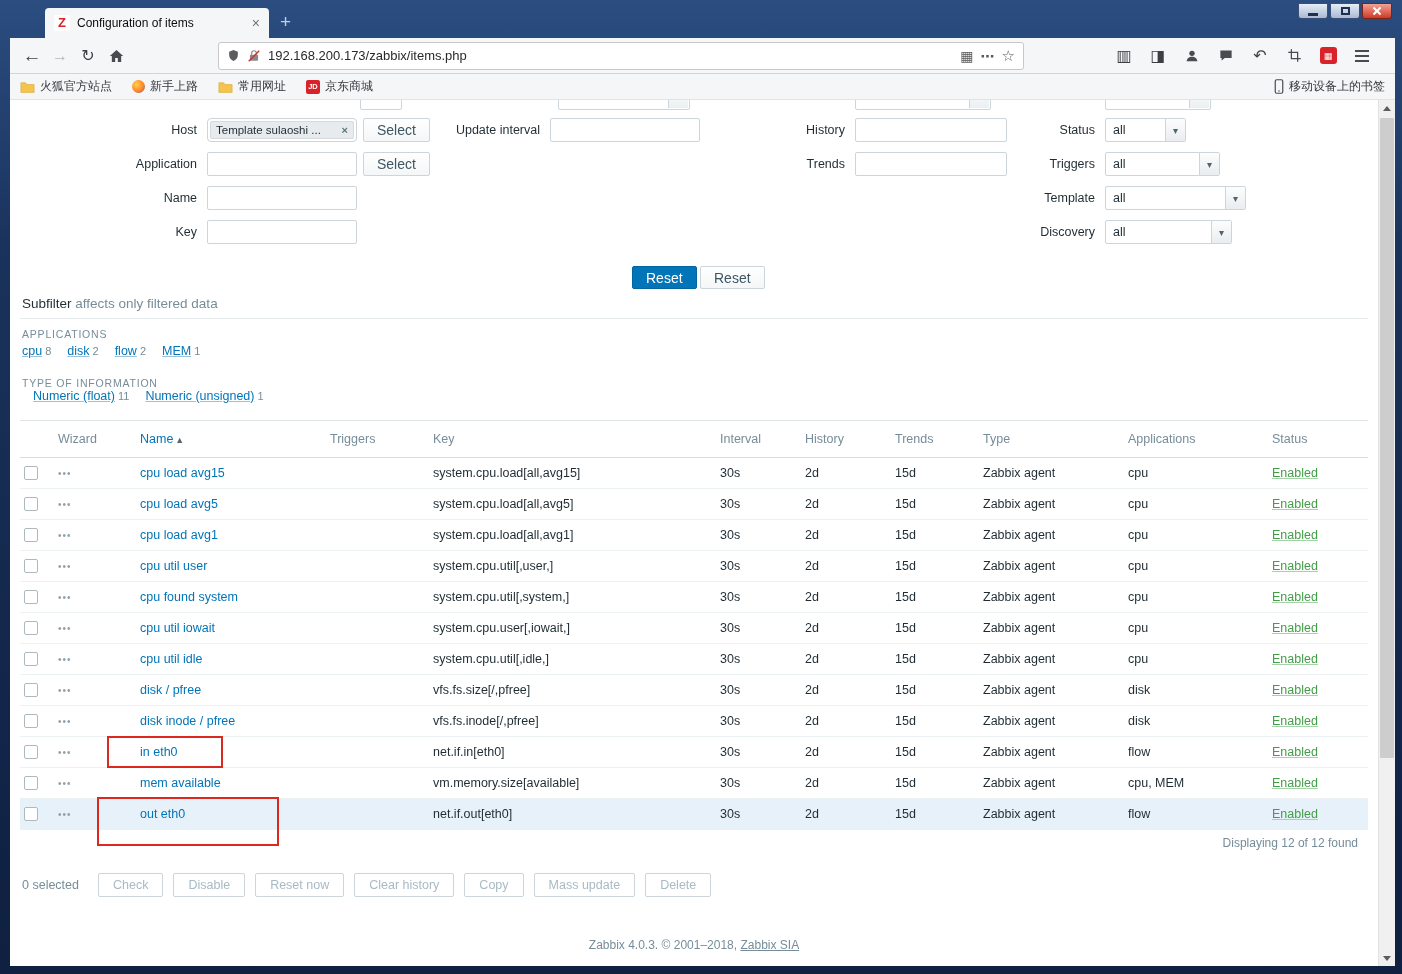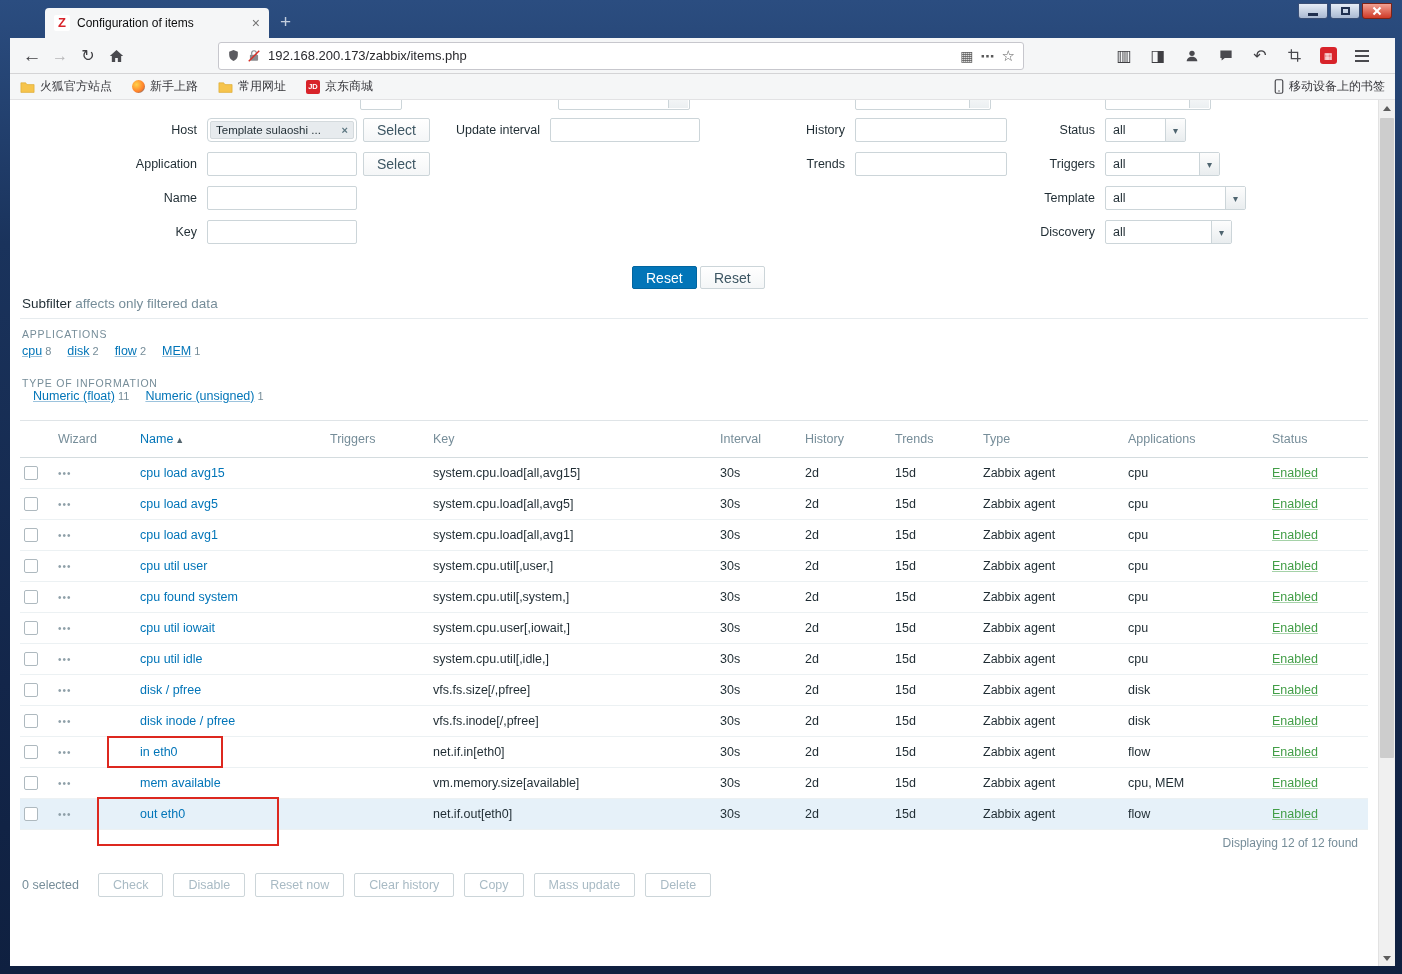--- a/index.html
+++ b/index.html
@@ -520,20 +520,23 @@
           <button class="act-btn">Check</button>
           <button class="act-btn">Disable</button>
           <button class="act-btn">Reset now</button>
           <button class="act-btn">Clear history</button>
           <button class="act-btn">Copy</button>
           <button class="act-btn">Mass update</button>
           <button class="act-btn">Delete</button>
         </div>
       </div>
 
+      <div class="zfooter">
+        <span>Zabbix 4.0.3. © 2001–2018, </span><a>Zabbix SIA</a>
+      </div>
     </div>
 
     <div class="scrollbar">
       <span class="sb-arrow sb-up">
           <span class="tri-up"></span>
         </span>
       <span class="sb-thumb"></span>
       <span class="sb-arrow sb-down">
           <span class="tri-down"></span>
         </span>

